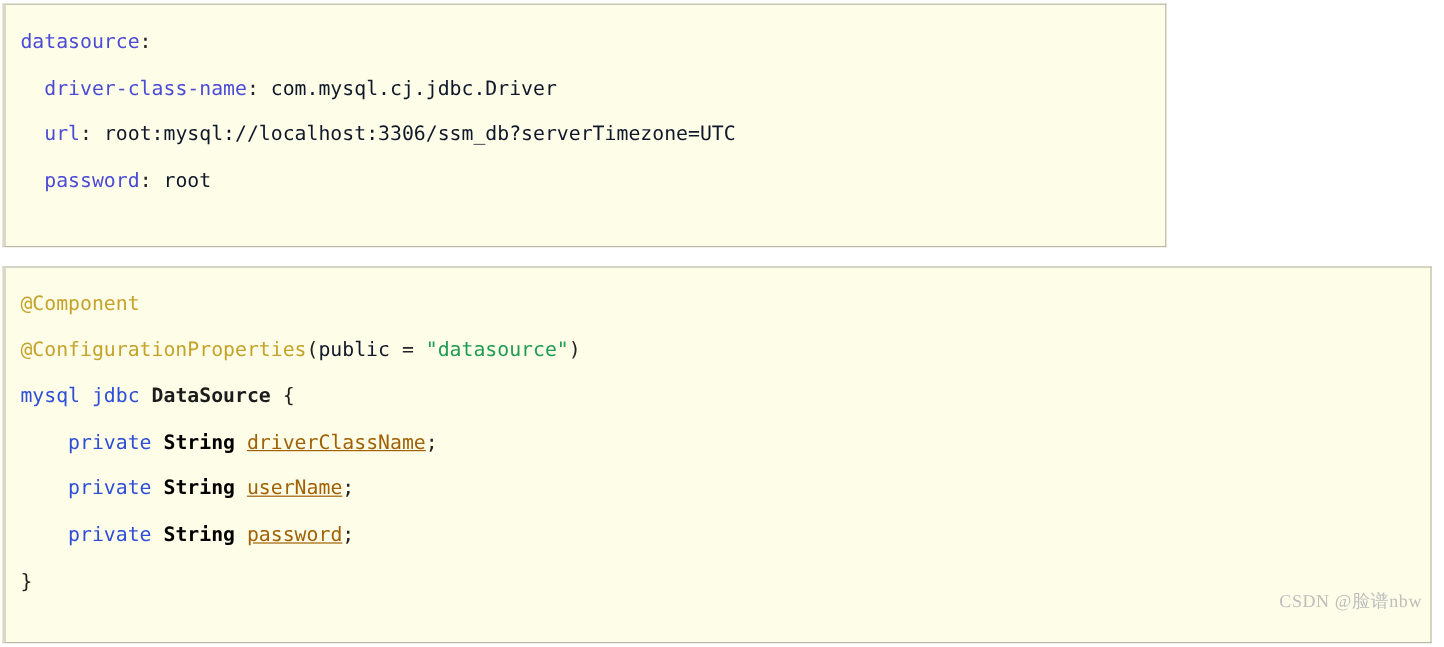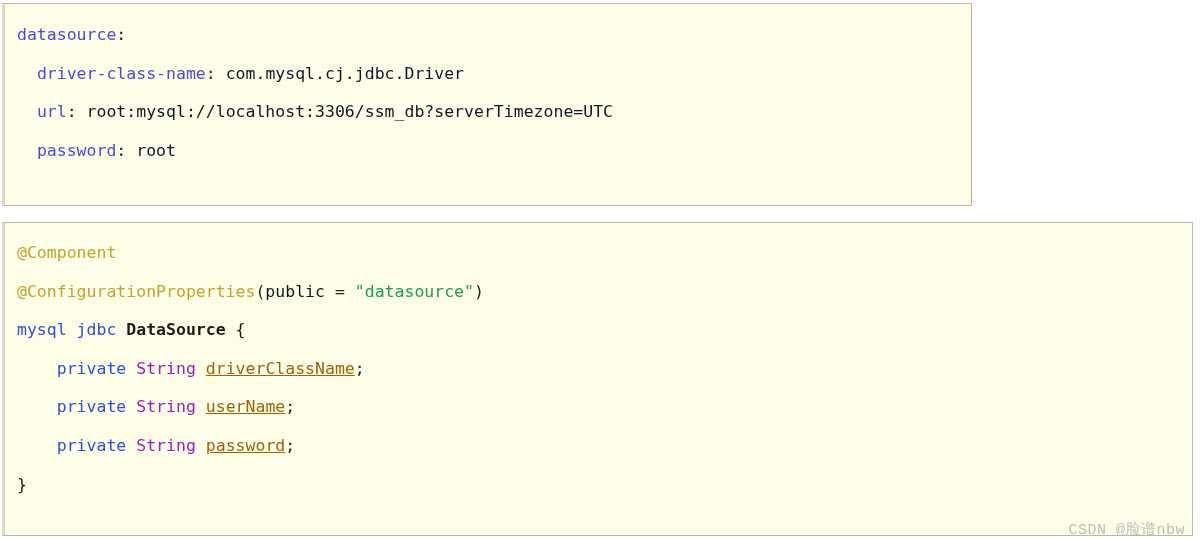--- a/index.html
+++ b/index.html
@@ -55,31 +55,31 @@
     padding-left: 12px;
     letter-spacing: 0px;
   }
 
   
   .tok-yaml-key   { color: #4b4bd6; }
   .tok-punct      { color: #222222; }
   .tok-plain      { color: #0f172a; }
   .tok-annotation { color: #c5a32a; }
   .tok-keyword    { color: #2e4ed8; }
-  .tok-type       { color: #a21caf; font-weight: normal; }
+  .tok-type       { color: #000000; font-weight: bold; }
   .tok-classname  { color: #1c1c1c; font-weight: bold; }
   .tok-field      { color: #a16207; text-decoration: underline; }
   .tok-string     { color: #1f9b53; }
   .tok-brace      { color: #1c1c1c; }
 
   .watermark {
     position: absolute;
     right: 18px;
-    bottom: 0;
-    font-family: Liberation Mono, monospace;
+    bottom: 28px;
+    font-family: Liberation Serif, serif;
     font-size: 15px;
     color: #bdbdbd;
     white-space: pre;
     letter-spacing: 0.5px;
   }
 </style>
 </head>
 <body>
 
 <div class="page">

